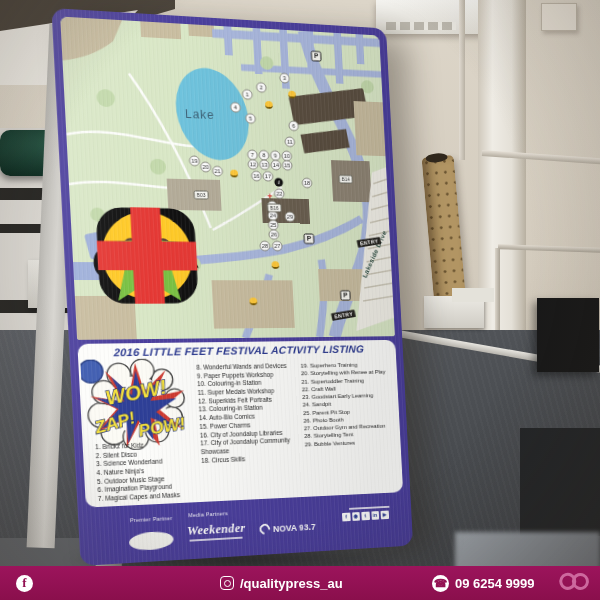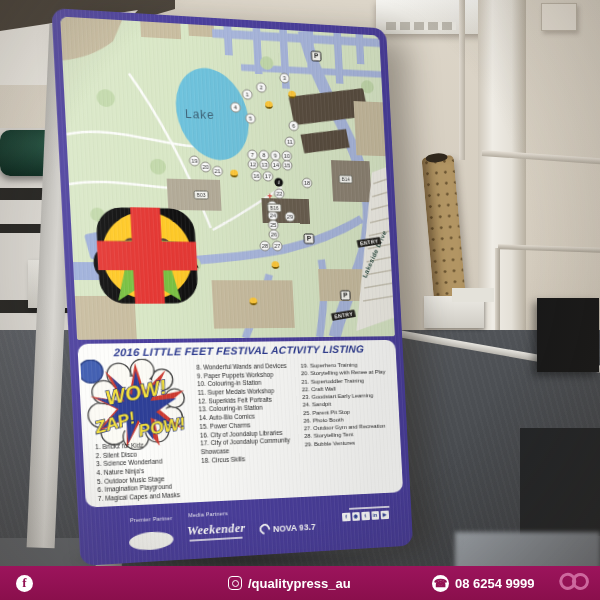--- a/index.html
+++ b/index.html
@@ -517,27 +517,27 @@
 
       <div class="corrugation"></div>
       <div class="poster-light"></div>
     </div>
   </div>
 
   <div class="footer">
     <div class="f-group" style="left:16px;">
       <span class="fb-disc">f</span>
     </div>
-    <div class="f-group" style="left:228px;">
+    <div class="f-group" style="left:220px;">
       <span class="ig-box"></span>
       <span>/qualitypress_au</span>
     </div>
     <div class="f-group" style="left:432px;">
       <span class="ph-disc">☎</span>
-      <span>08 6254 9999</span>
+      <span>09 6254 9999</span>
     </div>
     <div class="qp-logo">
       <span class="qp-ring"></span>
       <span class="qp-ring"></span>
     </div>
   </div>
 
   <div class="vignette"></div>
 </div>
 

